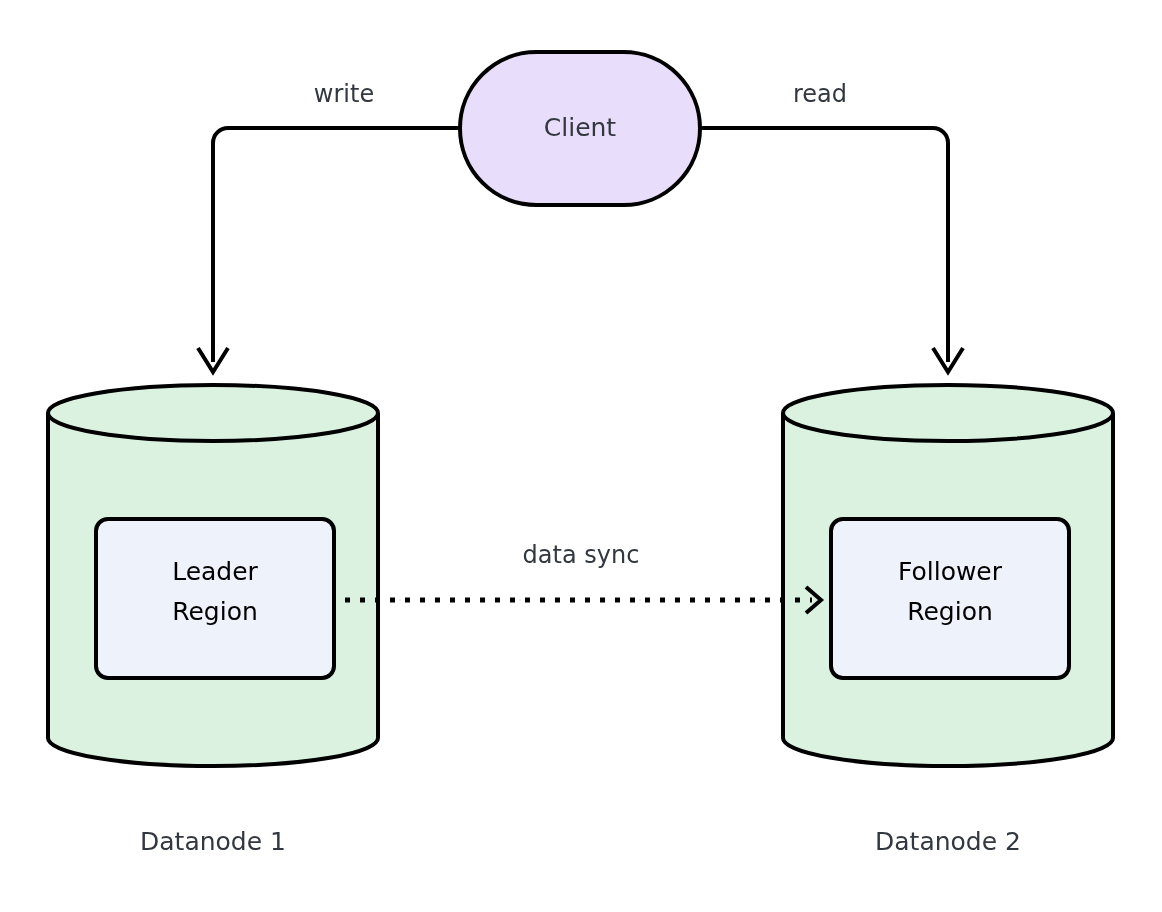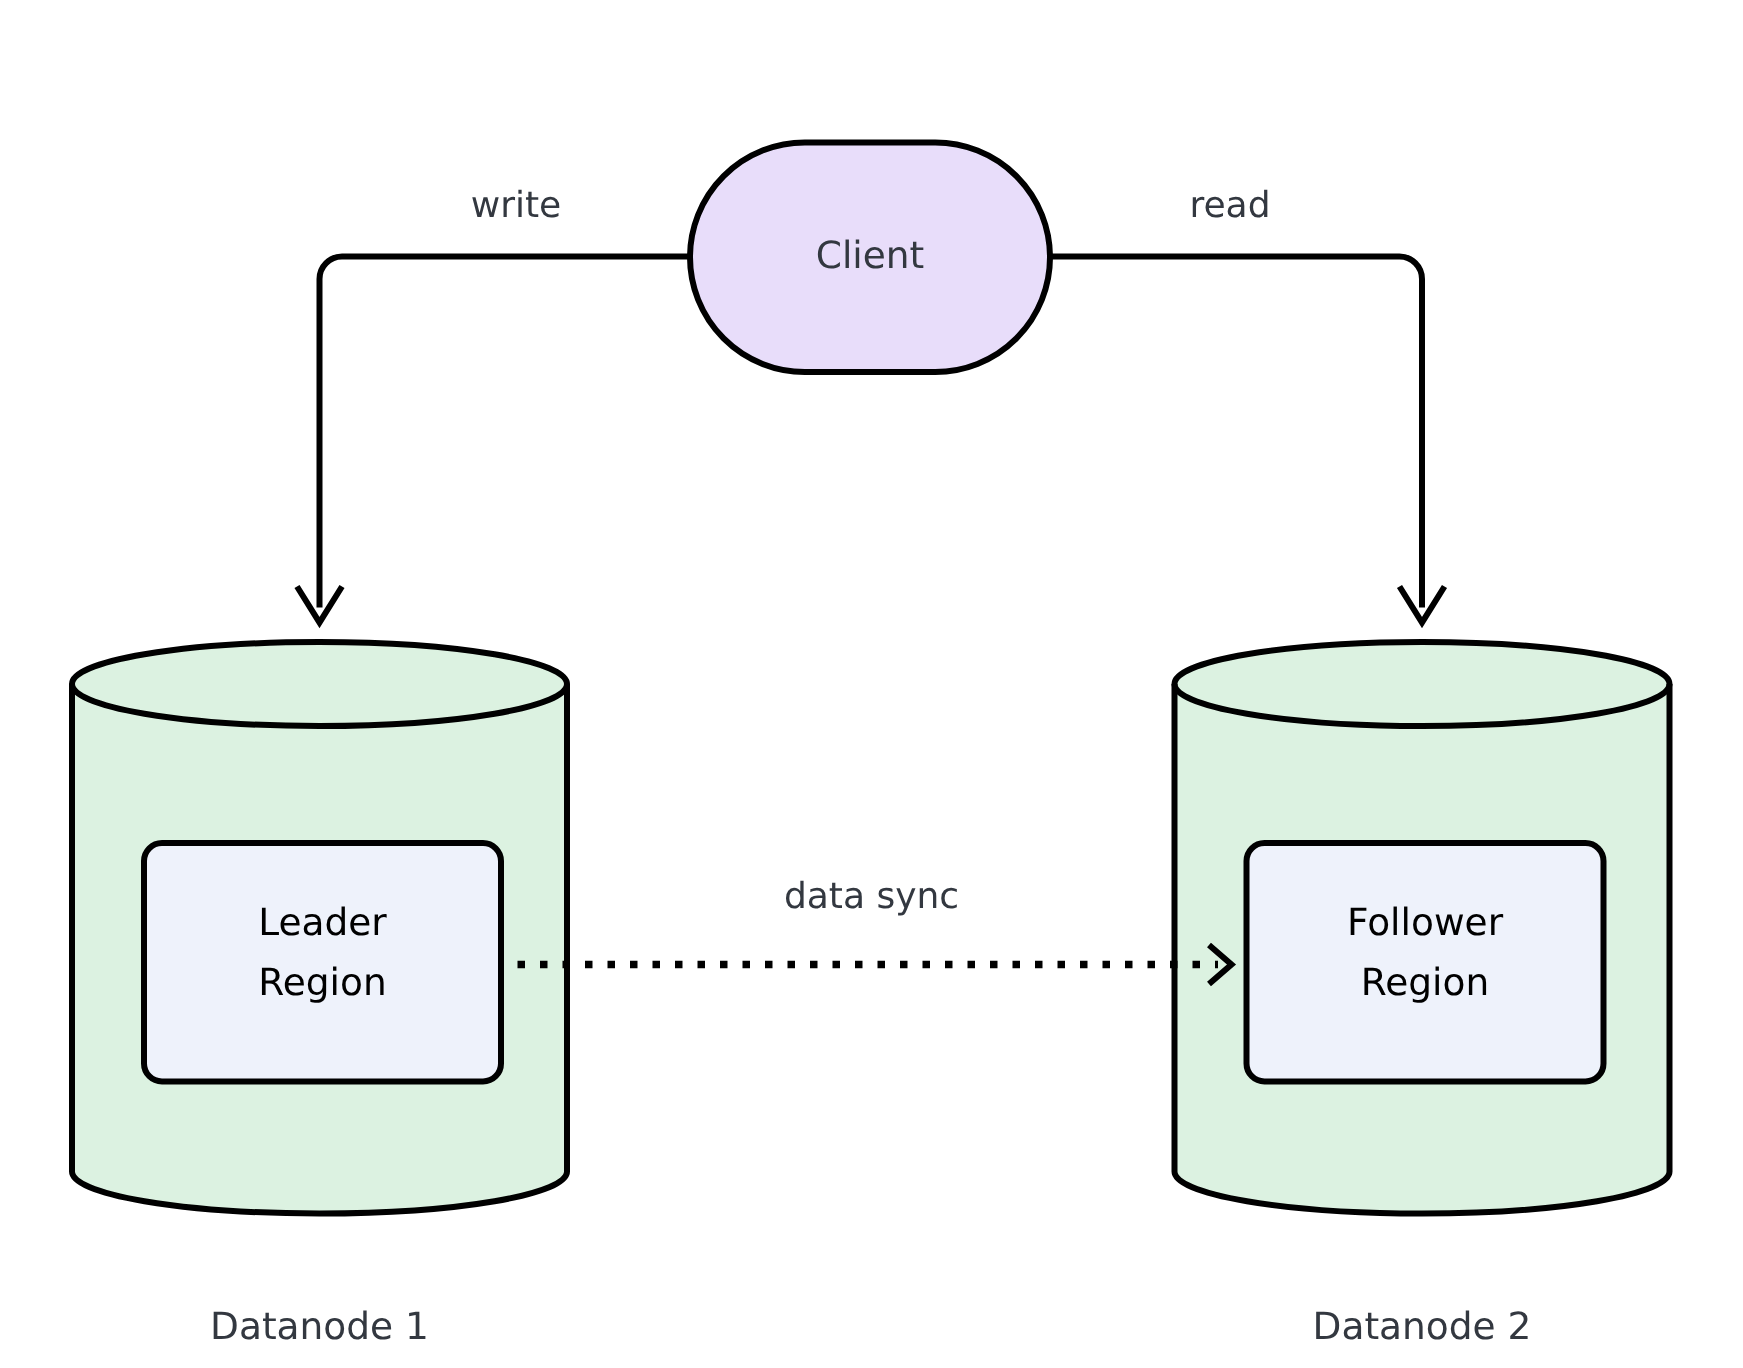--- a/index.html
+++ b/index.html
@@ -11,21 +11,20 @@
   body {
     width: 1162px;
     height: 912px;
     font-family: "DejaVu Sans", "Liberation Sans", sans-serif;
     overflow: hidden;
   }
   #diagram-root {
     position: relative;
     width: 1162px;
     height: 829px;
-    margin-top: 43px;
   }
   svg#diagram-svg {
     position: absolute;
     top: 0;
     left: 0;
     width: 1162px;
     height: 912px;
     display: block;
   }
   .node-label,

